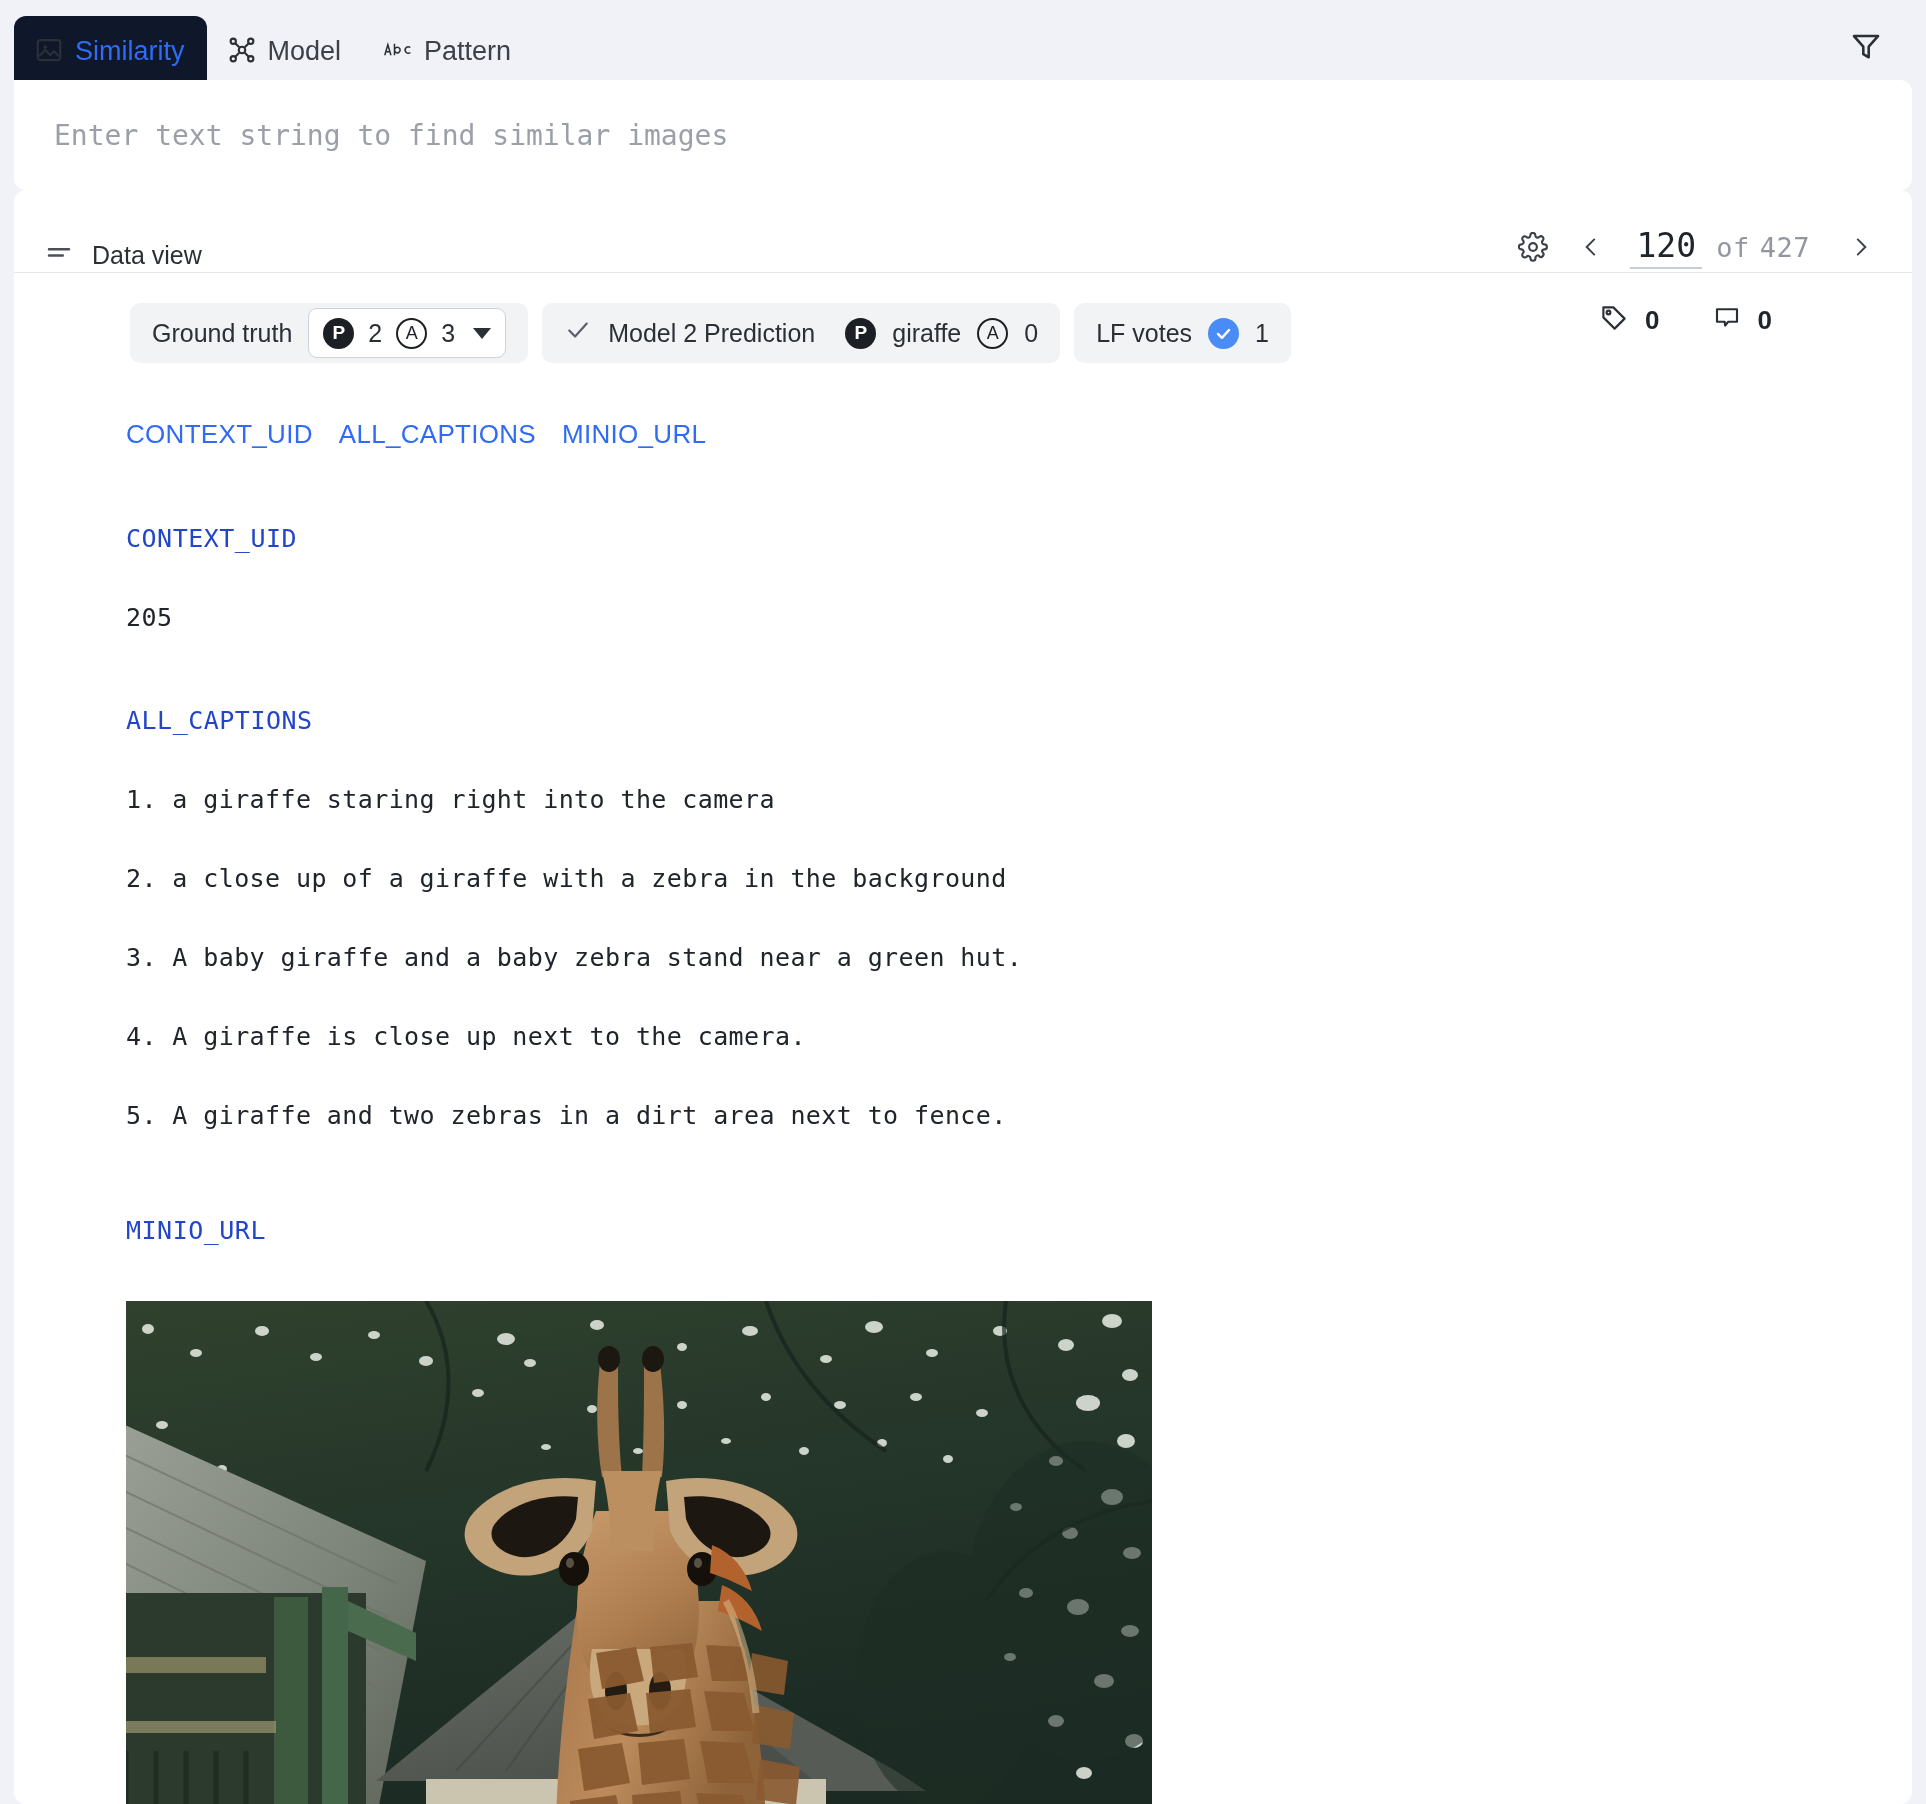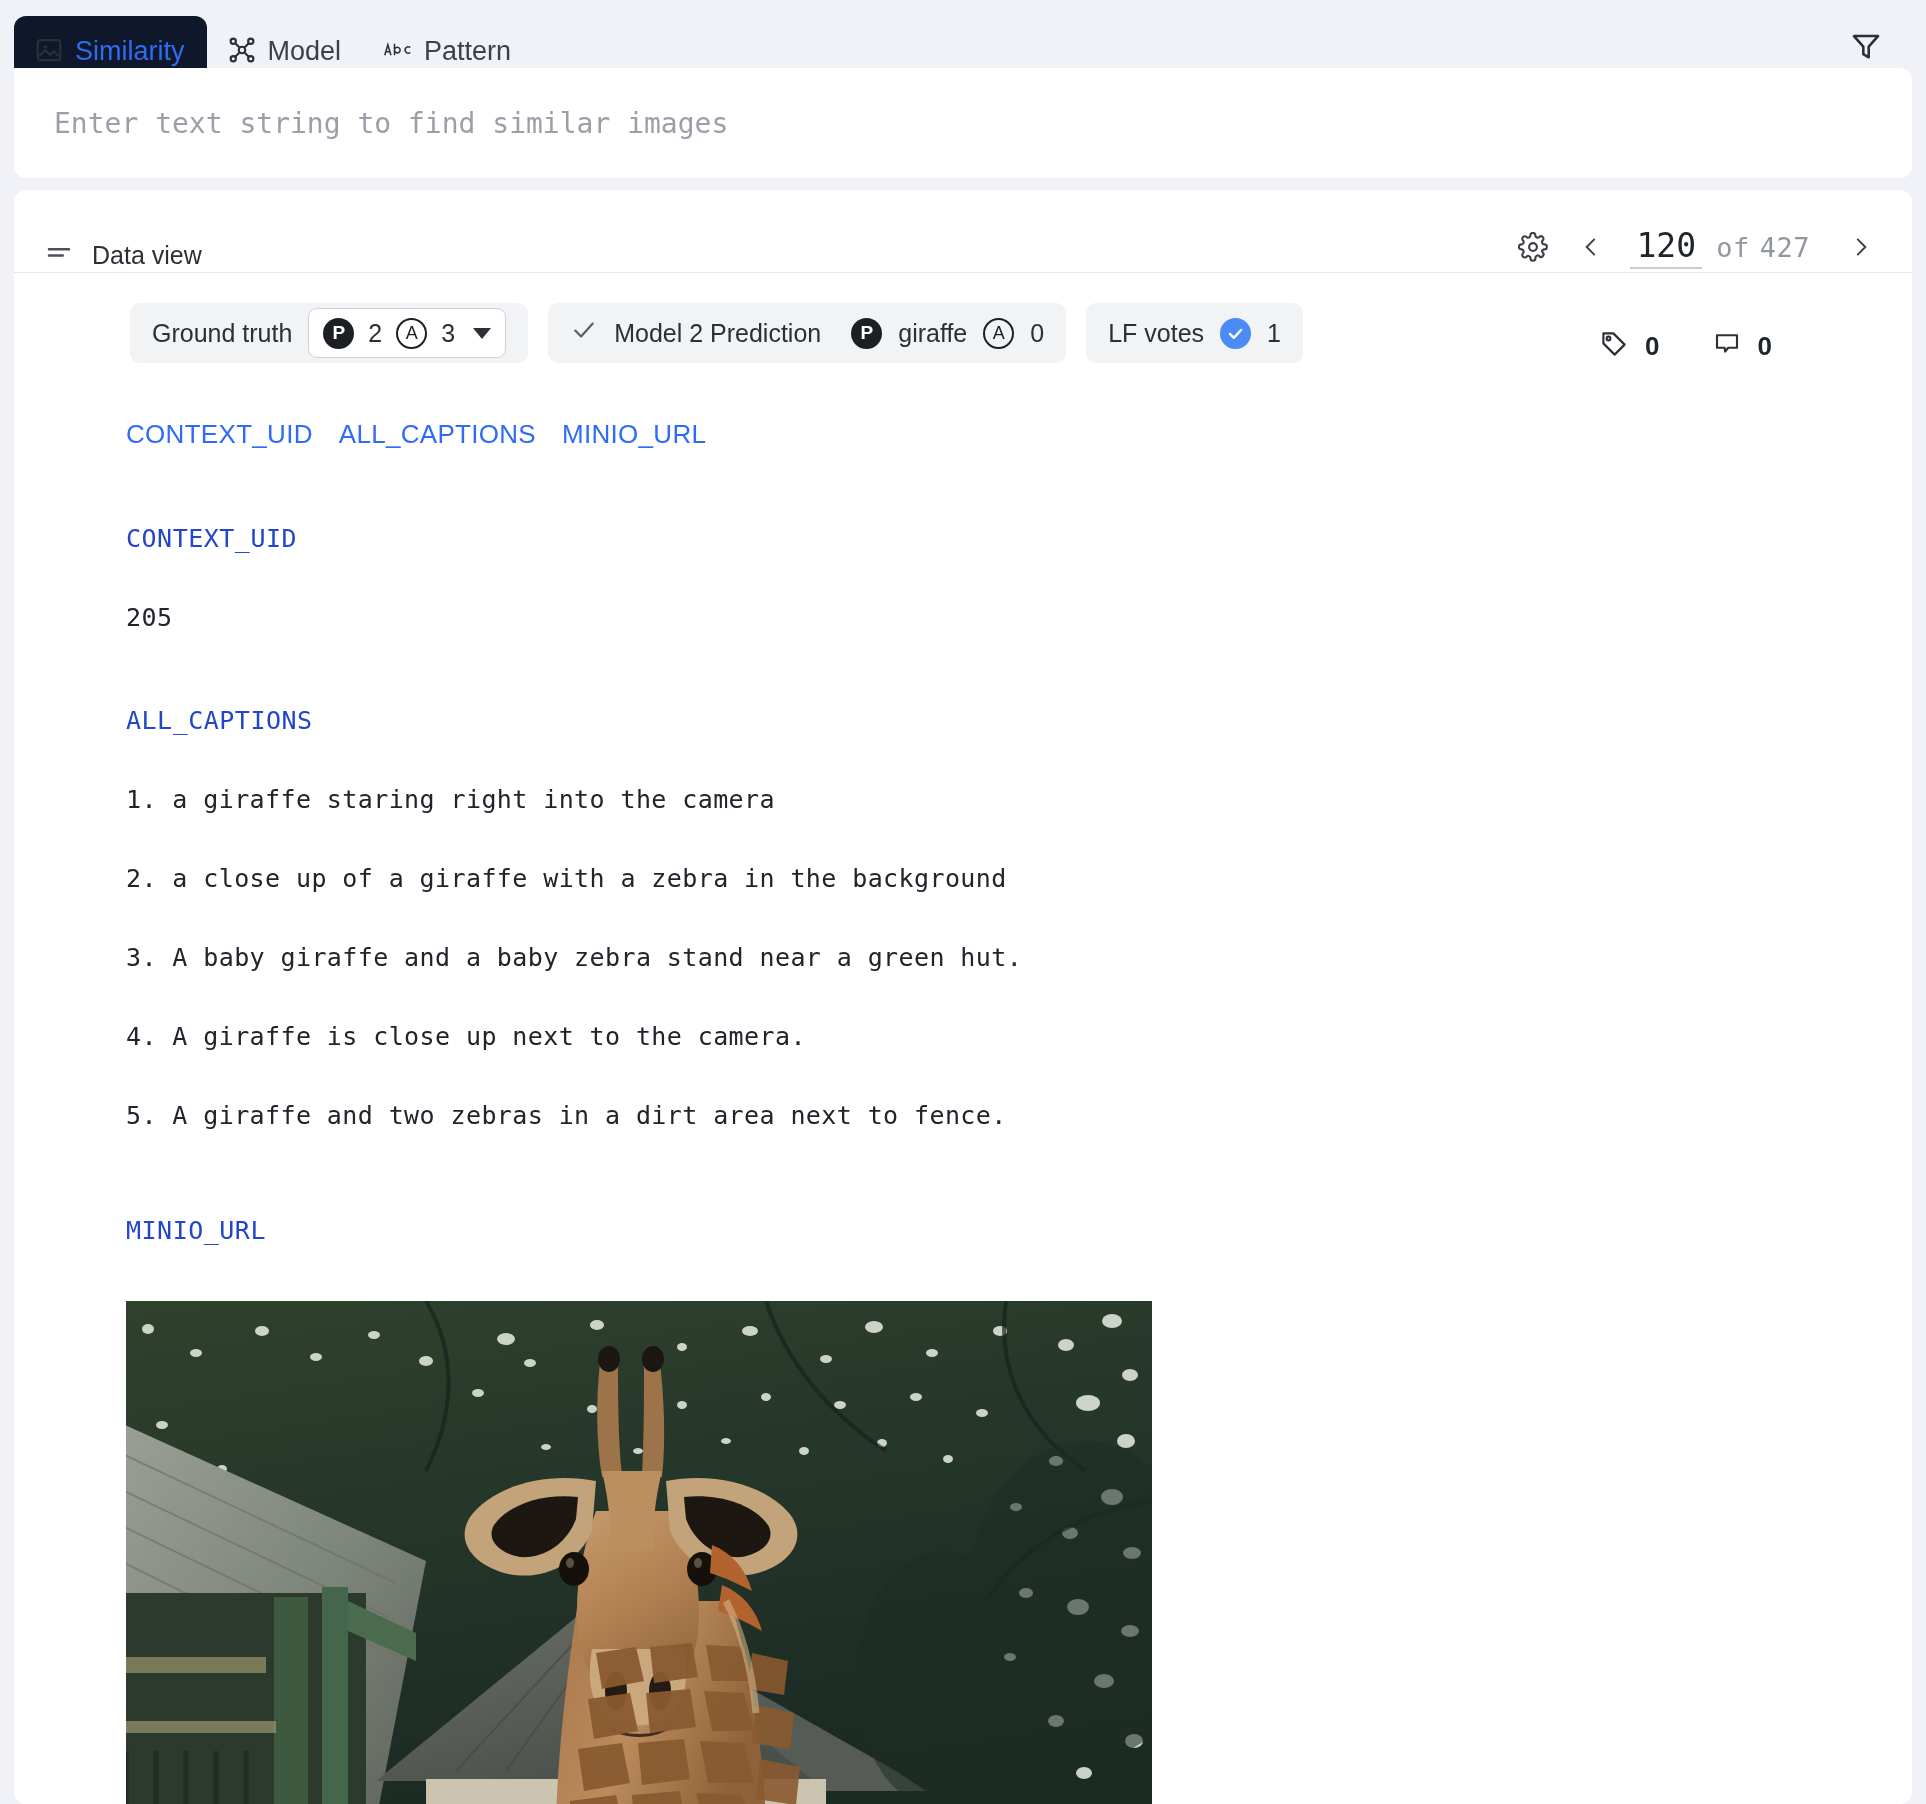--- a/index.html
+++ b/index.html
@@ -43,21 +43,21 @@
     margin-right: 24px;
     margin-bottom: 16px;
     width: 44px; height: 44px;
     display: flex; align-items: center; justify-content: center;
     cursor: pointer;
   }
 
   
   .search-card {
     position: absolute;
-    left: 14px; top: 68px;
+    left: 14px; top: 80px;
     width: 1898px; height: 110px;
     background: #fff;
     border-radius: 0 12px 12px 12px;
     display: flex;
     align-items: center;
   }
   .search-input {
     border: none;
     outline: none;
     background: transparent;
@@ -110,23 +110,23 @@
   .page-of {
     font-family: "DejaVu Sans Mono", monospace;
     font-size: 27px;
     color: #9296a0;
     letter-spacing: 0.5px;
   }
 
   
   .chip-row {
     display: flex;
-    align-items: flex-end;
+    align-items: flex-start;
     padding: 30px 30px 0 116px;
-    gap: 20px;
+    gap: 14px;
   }
   .chip {
     display: flex;
     align-items: center;
     gap: 16px;
     background: #f2f3f5;
     border-radius: 10px;
     height: 60px;
     padding: 0 22px;
     font-size: 25px;

